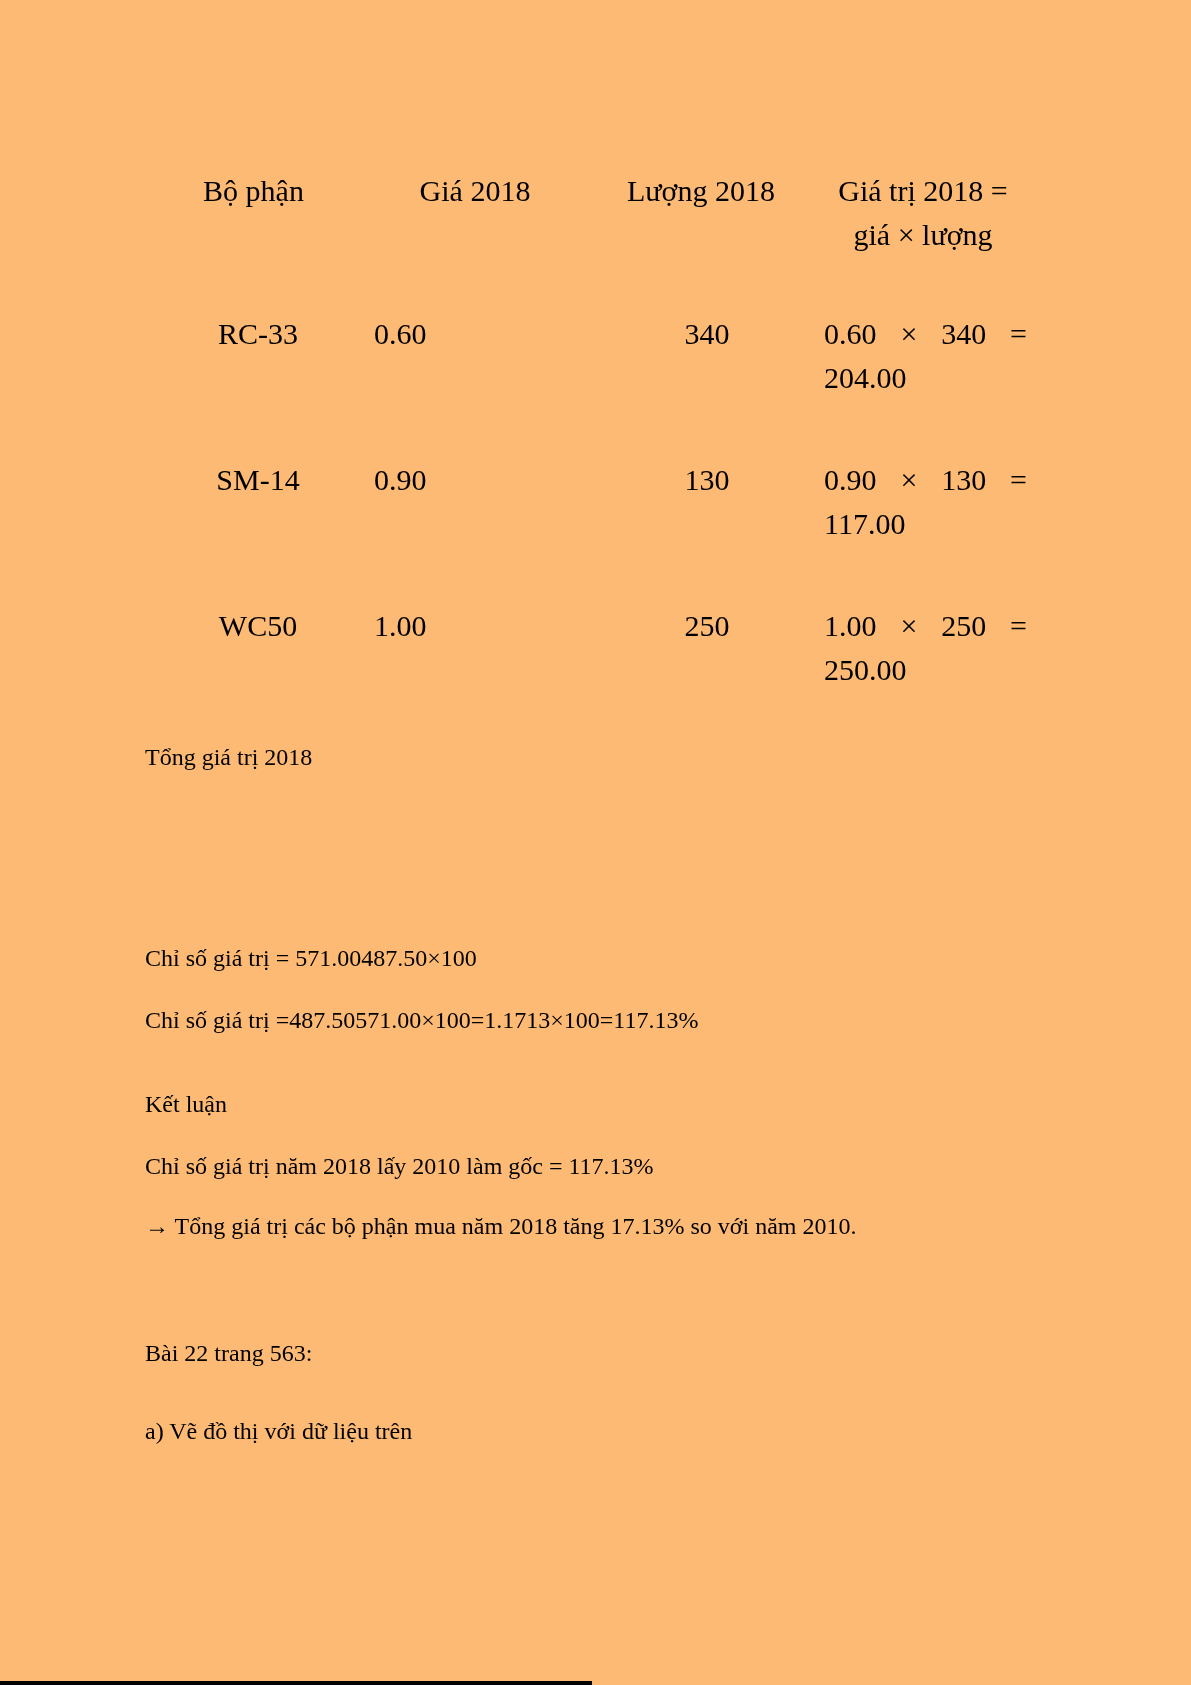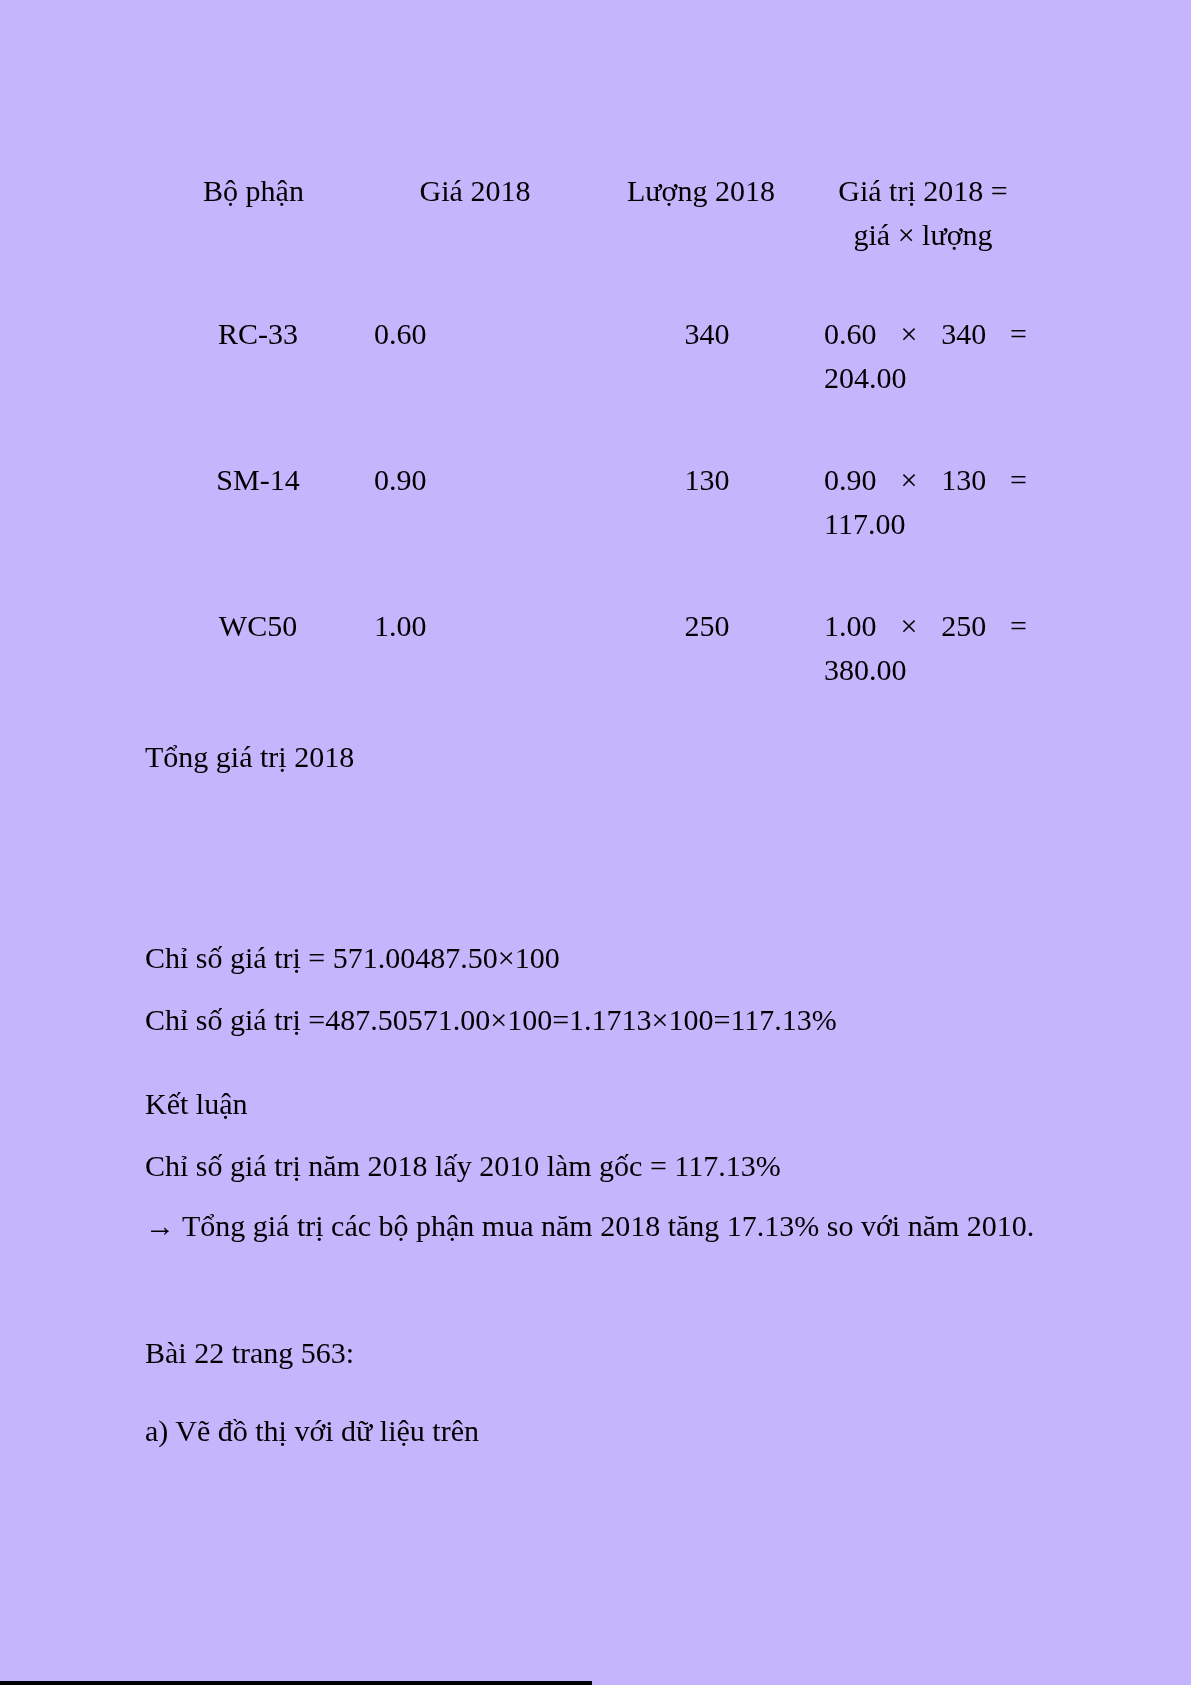--- a/index.html
+++ b/index.html
@@ -4,21 +4,21 @@
 <style>
   html, body {
     margin: 0;
     padding: 0;
     background: #ffffff;
   }
   .page {
     position: relative;
     width: 1191px;
     height: 1685px;
-    background: #c4b5fd;
+    background: #fdba74;
     color: #000000;
     font-family: "Liberation Serif", "DejaVu Serif", serif;
     font-size: 30px;
     line-height: 44px;
     overflow: hidden;
   }
   table.parts-table {
     position: absolute;
     left: 145px;
     top: 169px;
@@ -49,21 +49,21 @@
     padding-left: 10px;
     padding-right: 5px;
     text-align: justify;
     text-justify: inter-word;
   }
   .para {
     position: absolute;
     left: 145px;
     margin: 0;
     white-space: nowrap;
-    font-size: 30px;
+    font-size: 24px;
     line-height: 44px;
   }
   .bottom-rule {
     position: absolute;
     left: 0;
     top: 1681px;
     width: 592px;
     height: 4px;
     background: #000000;
   }
@@ -97,21 +97,21 @@
       <tr class="body-row">
         <td class="cell-part">SM-14</td>
         <td class="cell-price">0.90</td>
         <td class="cell-qty">130</td>
         <td class="cell-value">0.90 × 130 = 117.00</td>
       </tr>
       <tr class="body-row">
         <td class="cell-part">WC50</td>
         <td class="cell-price">1.00</td>
         <td class="cell-qty">250</td>
-        <td class="cell-value">1.00 × 250 = 380.00</td>
+        <td class="cell-value">1.00 × 250 = 250.00</td>
       </tr>
     </tbody>
   </table>
 
   <p class="para" style="top:735px">Tổng giá trị 2018</p>
   <p class="para" style="top:936px">Chỉ số giá trị = 571.00487.50×100</p>
   <p class="para" style="top:998px">Chỉ số giá trị =487.50571.00×100=1.1713×100=117.13%</p>
   <p class="para" style="top:1082px">Kết luận</p>
   <p class="para" style="top:1144px">Chỉ số giá trị năm 2018 lấy 2010 làm gốc = 117.13%</p>
   <p class="para" style="top:1204px">→ Tổng giá trị các bộ phận mua năm 2018 tăng 17.13% so với năm 2010.</p>

